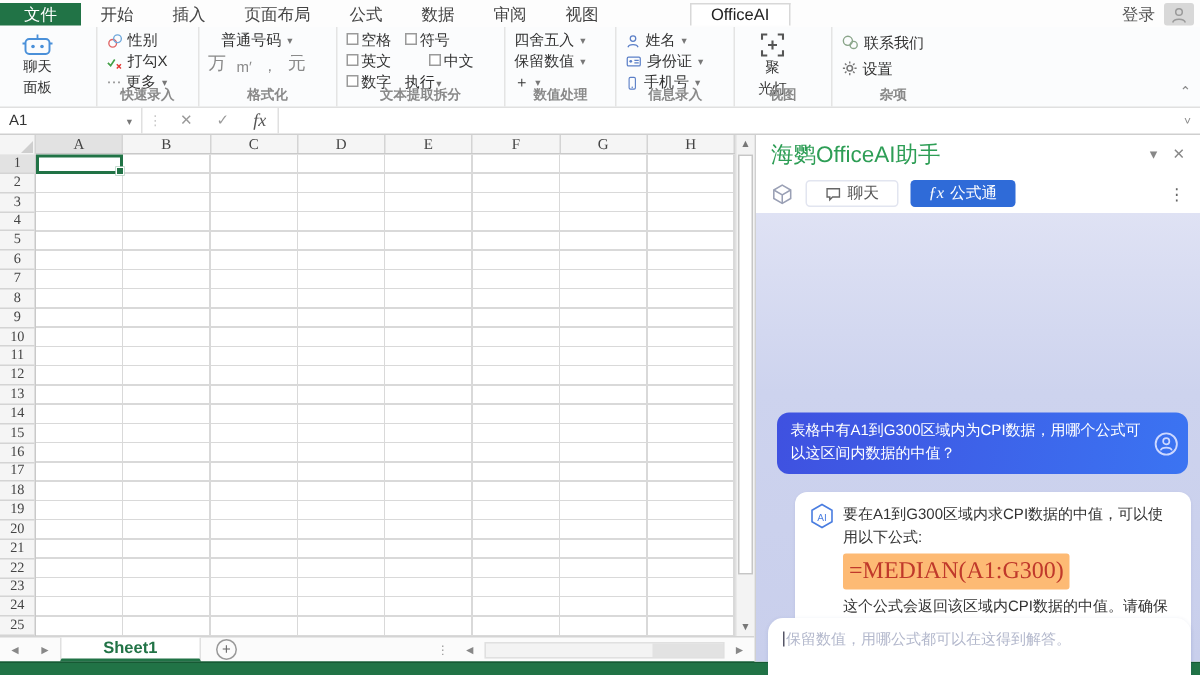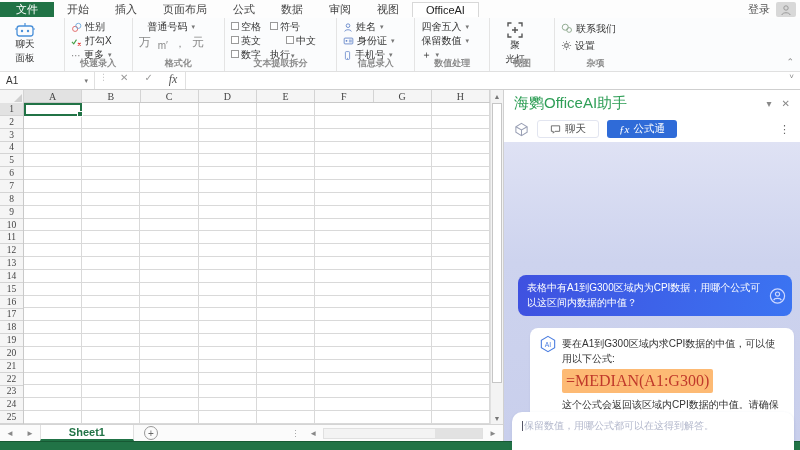--- a/index.html
+++ b/index.html
@@ -3,39 +3,39 @@
 <meta charset="utf-8">
 <style>
   * { margin:0; padding:0; box-sizing:border-box; }
   html,body { width:800px; height:450px; overflow:hidden; }
   body { font-family:"Liberation Sans","DejaVu Sans",sans-serif; background:#fff; position:relative; font-size:11px; color:#333; }
 
   
   #tabbar { position:absolute; left:0; top:0; width:800px; height:20px; background:#fdfdfd; display:flex; align-items:center; border-bottom:1px solid #e7e7e7; }
   .mtab { padding:0 13px; display:flex; align-items:center; font-size:11px; color:#444; cursor:default; }
   .mtab.file { background:#217346; color:#fff; padding:0 16px; }
-  .mtab.active { background:#fff; border:1px solid #d8d8d8; border-bottom:none; color:#222; }
+  .mtab.active { background:#fff; border:1px solid #d8d8d8; border-bottom:none; color:#222;margin-left:48px; }
   #tabbar-right { margin-left:auto; display:flex; align-items:center; gap:6px; padding-right:4px; }
   #login-label { color:#555; font-size:11px; }
   #user-avatar { width:20px; height:15px; background:#d8d8d8; border-radius:2px; display:flex; align-items:center; justify-content:center; }
 
   
   #ribbon { position:absolute; left:0; top:18px; width:800px; height:54px; background:#fbfcfd; border-bottom:1px solid #e0e0e0; display:flex; }
   .rgroup { position:relative; border-right:1px solid #e4e4e4; padding:2px 20px 12px 6px; display:flex; flex-direction:column; justify-content:flex-start; }
   .glabel { position:absolute; bottom:1px; left:0; right:0; text-align:center; font-size:9px; color:#8a8a8a;font-weight:bold; }
   .bigbtn { width:38px; display:flex; flex-direction:column; align-items:center; justify-content:center; gap:1px; font-size:9.5px; color:#333; padding-top:2px; }
   .rrow { display:flex; align-items:center; gap:3px; font-size:10px; color:#333; height:13px; margin:0.5px 0; white-space:nowrap; }
   .caret { font-size:7px; color:#777; margin-left:1px; }
   .cb { width:8px; height:8px; border:1px solid #9a9a9a; background:#fff; display:inline-block; margin-right:2px; }
   .fmt-chars { display:flex; align-items:flex-end; gap:7px; color:#8a8a8a; font-size:12px; height:16px; margin-top:1px; }
   .icon { display:inline-flex; align-items:center; justify-content:center; }
   #ribbon-collapse { position:absolute; right:6px; bottom:4px; color:#888; font-size:9px; }
 
   
-  #formulabar { position:absolute; left:0; top:72px; width:800px; height:18px; background:#fff; border-bottom:1px solid #cfcfcf; display:flex; align-items:flex-start; }
+  #formulabar { position:absolute; left:0; top:72px; width:800px; height:18px; background:#fff; border-bottom:1px solid #cfcfcf; display:flex; align-items:center; }
   #namebox { width:95px; height:100%; border-right:1px solid #e0e0e0; display:flex; align-items:center; padding:0 6px; font-size:10px; color:#333; }
   #namebox .caret { margin-left:auto; }
   .fbar-sep { color:#c8c8c8; font-size:9px; padding:0 4px; }
   .fbar-ico { color:#9a9a9a; font-size:10px; padding:0 8px; }
   #fx-icon { font-family:"Liberation Serif",serif; font-style:italic; color:#555; font-size:12px; padding:0 8px; }
   #formula-input { flex:1; height:100%; border-left:1px solid #e0e0e0; }
   #fbar-expand { color:#888; font-size:8px; padding:0 6px; }
 
   
   #grid { position:absolute; left:0; top:90px; width:503px; height:334px; background:#fff; }
@@ -195,20 +195,36 @@
     </div>
     <div class="rrow">
       <span><span class="cb"></span><span>数字</span></span>
       <span style="margin-left:6px;"><span>执行</span><span class="caret">▾</span></span>
     </div>
     <div class="glabel">文本提取拆分</div>
   </div>
 
   <div class="rgroup">
     <div class="rrow">
+        <span>四舍五入</span>
+        <span class="caret">▾</span>
+      </div>
+    <div class="rrow">
+        <span>保留数值</span>
+        <span class="caret">▾</span>
+      </div>
+    <div class="rrow">
+        <span>＋</span>
+        <span class="caret">▾</span>
+      </div>
+    <div class="glabel">数值处理</div>
+  </div>
+
+  <div class="rgroup">
+    <div class="rrow">
       <span class="icon">
           <svg width="10" height="11" viewBox="0 0 12 12">
             <circle cx="6" cy="3.8" r="2.2" fill="none" stroke="#5b7fc7"></circle>
             <path d="M2 10.8c.6-2.8 7.4-2.8 8 0" fill="none" stroke="#5b7fc7"></path>
           </svg>
         </span>
       <span>姓名</span>
         <span class="caret">▾</span>
     </div>
     <div class="rrow">
@@ -226,36 +242,20 @@
       <span class="icon">
           <svg width="9" height="11" viewBox="0 0 12 12">
             <rect x="3.2" y="0.8" width="5.6" height="10.4" rx="1.2" fill="none" stroke="#5b7fc7"></rect>
             <circle cx="6" cy="9.6" r="0.7" fill="#5b7fc7"></circle>
           </svg>
         </span>
       <span>手机号</span>
         <span class="caret">▾</span>
     </div>
     <div class="glabel">信息录入</div>
-  </div>
-
-  <div class="rgroup">
-    <div class="rrow">
-        <span>四舍五入</span>
-        <span class="caret">▾</span>
-      </div>
-    <div class="rrow">
-        <span>保留数值</span>
-        <span class="caret">▾</span>
-      </div>
-    <div class="rrow">
-        <span>＋</span>
-        <span class="caret">▾</span>
-      </div>
-    <div class="glabel">数值处理</div>
   </div>
 
   <div class="rgroup">
     <div class="bigbtn">
       <span class="icon">
         <svg width="16" height="16" viewBox="0 0 16 16" stroke="#555" fill="none" stroke-width="1.4">
             <path d="M1 4.5V1h3.5M11.5 1H15v3.5M15 11.5V15h-3.5M4.5 15H1v-3.5"></path>
             <path d="M8 5v6M5 8h6"></path>
           </svg>
       </span>

